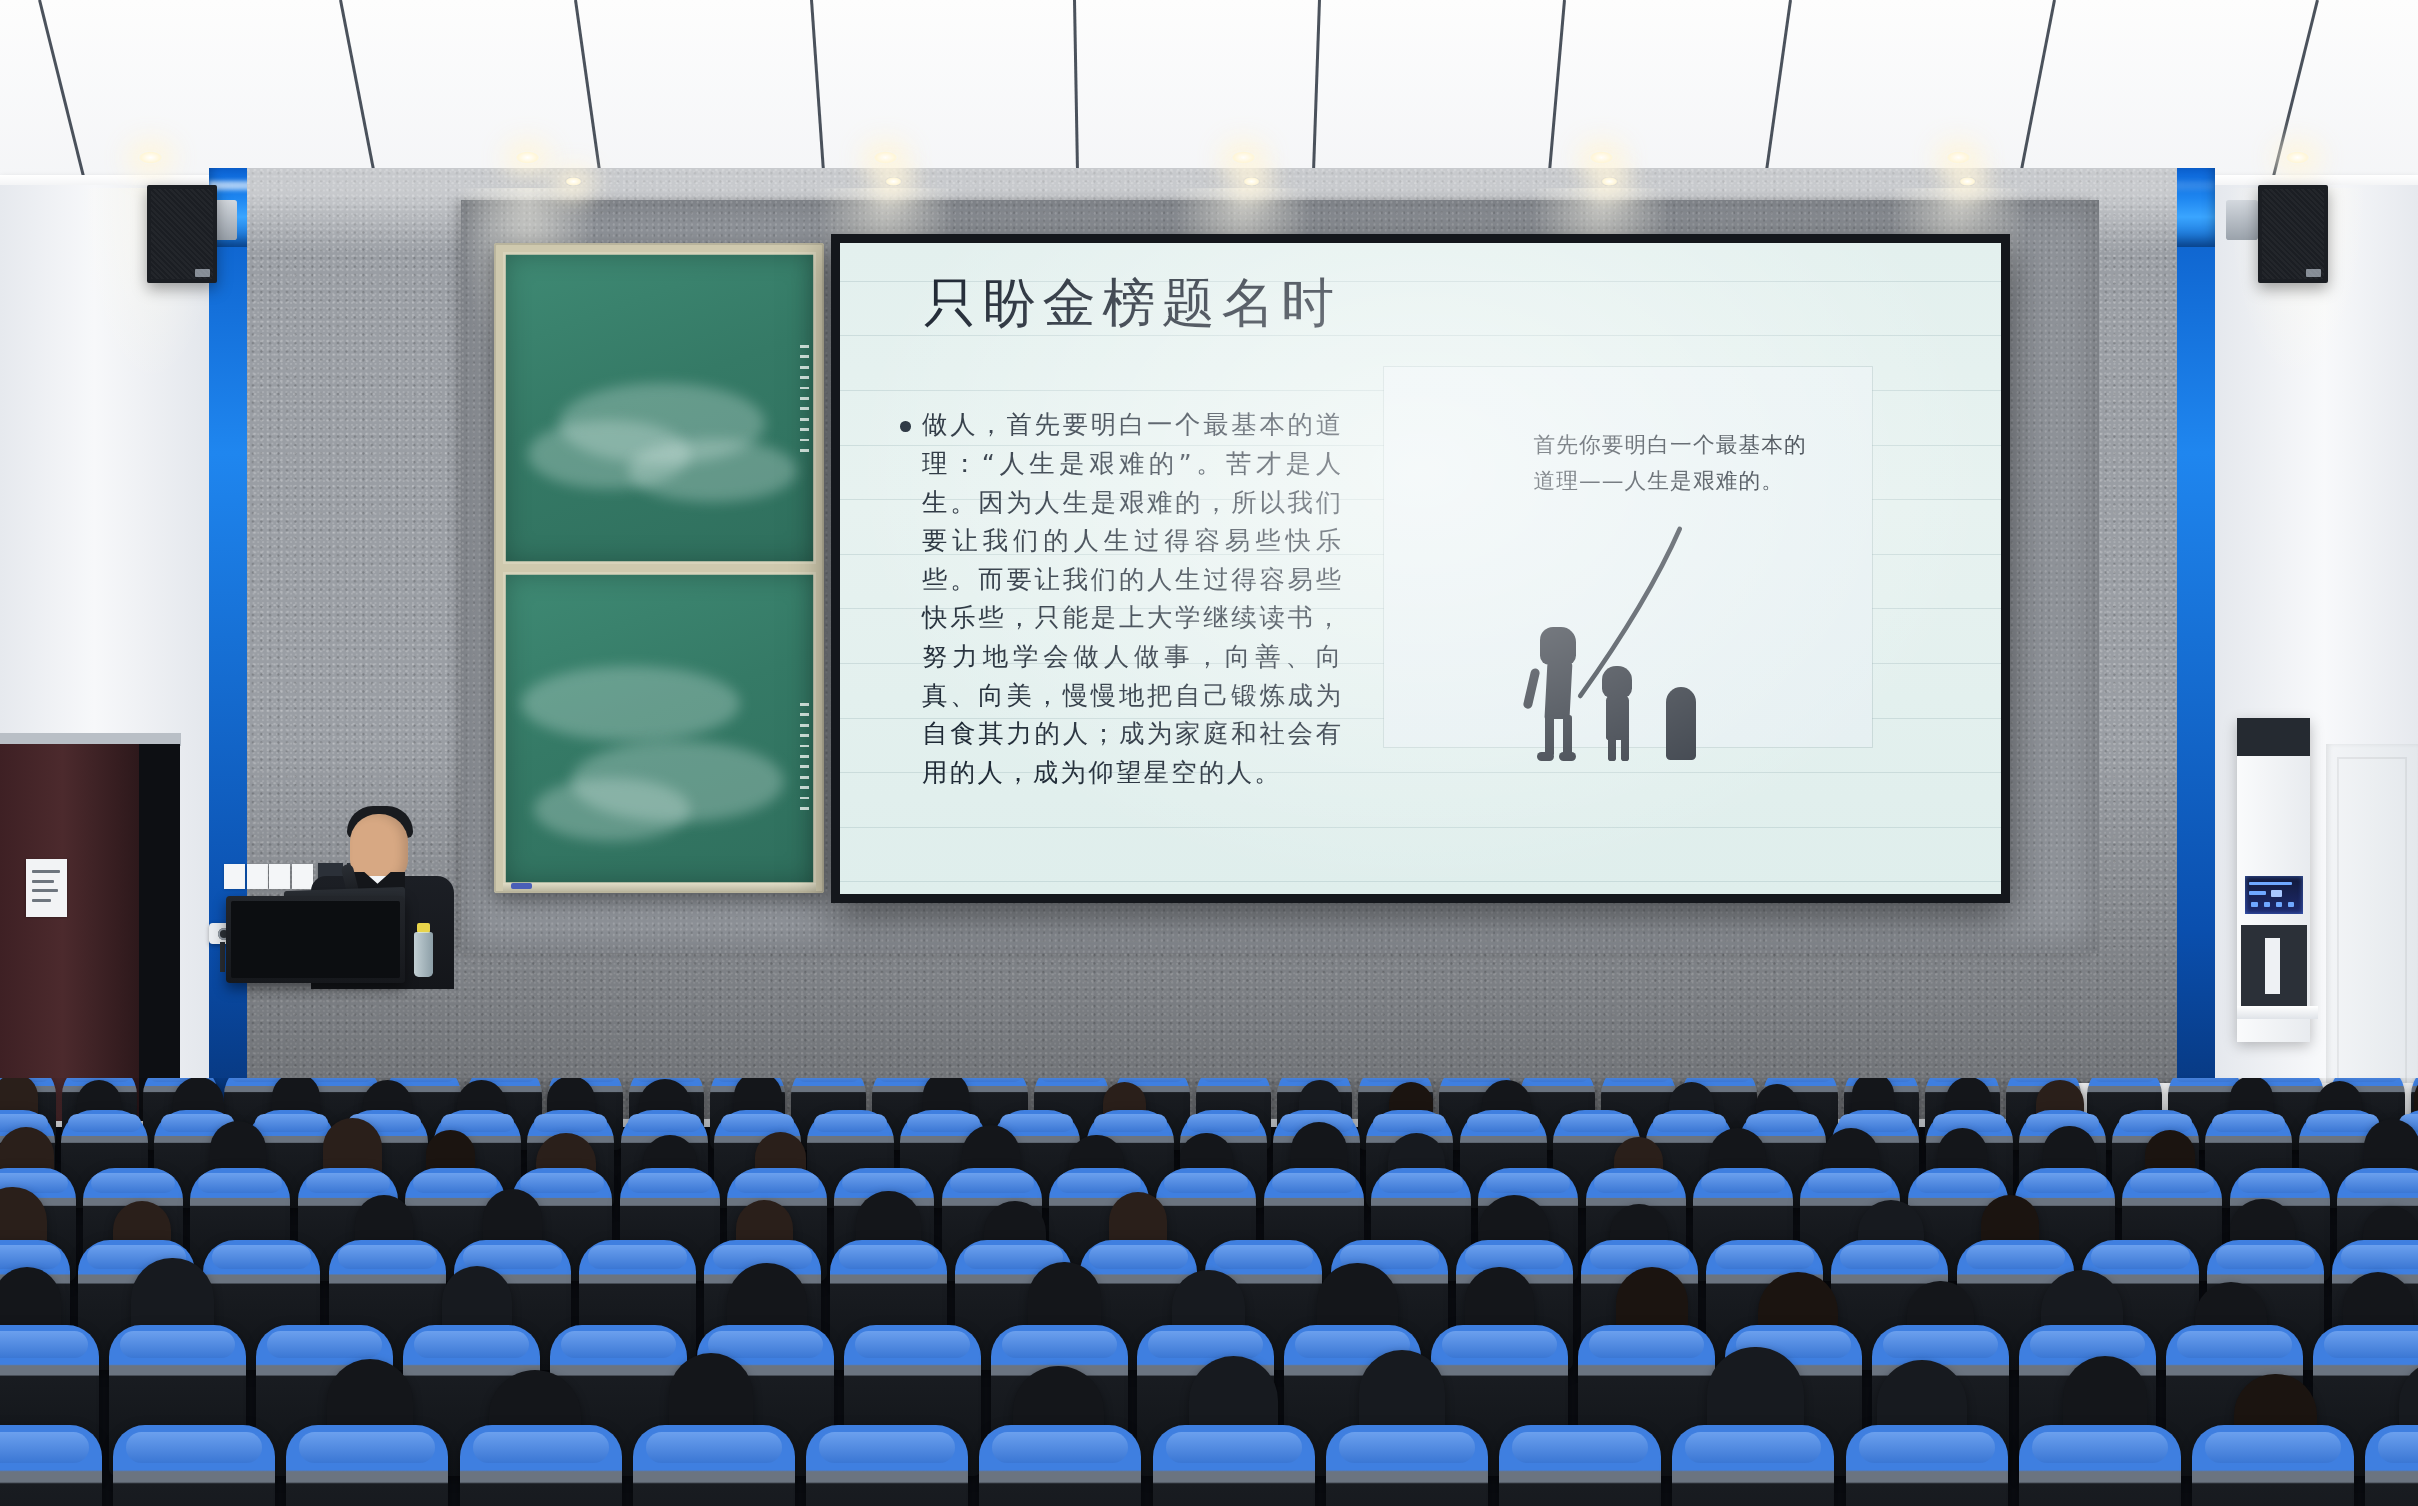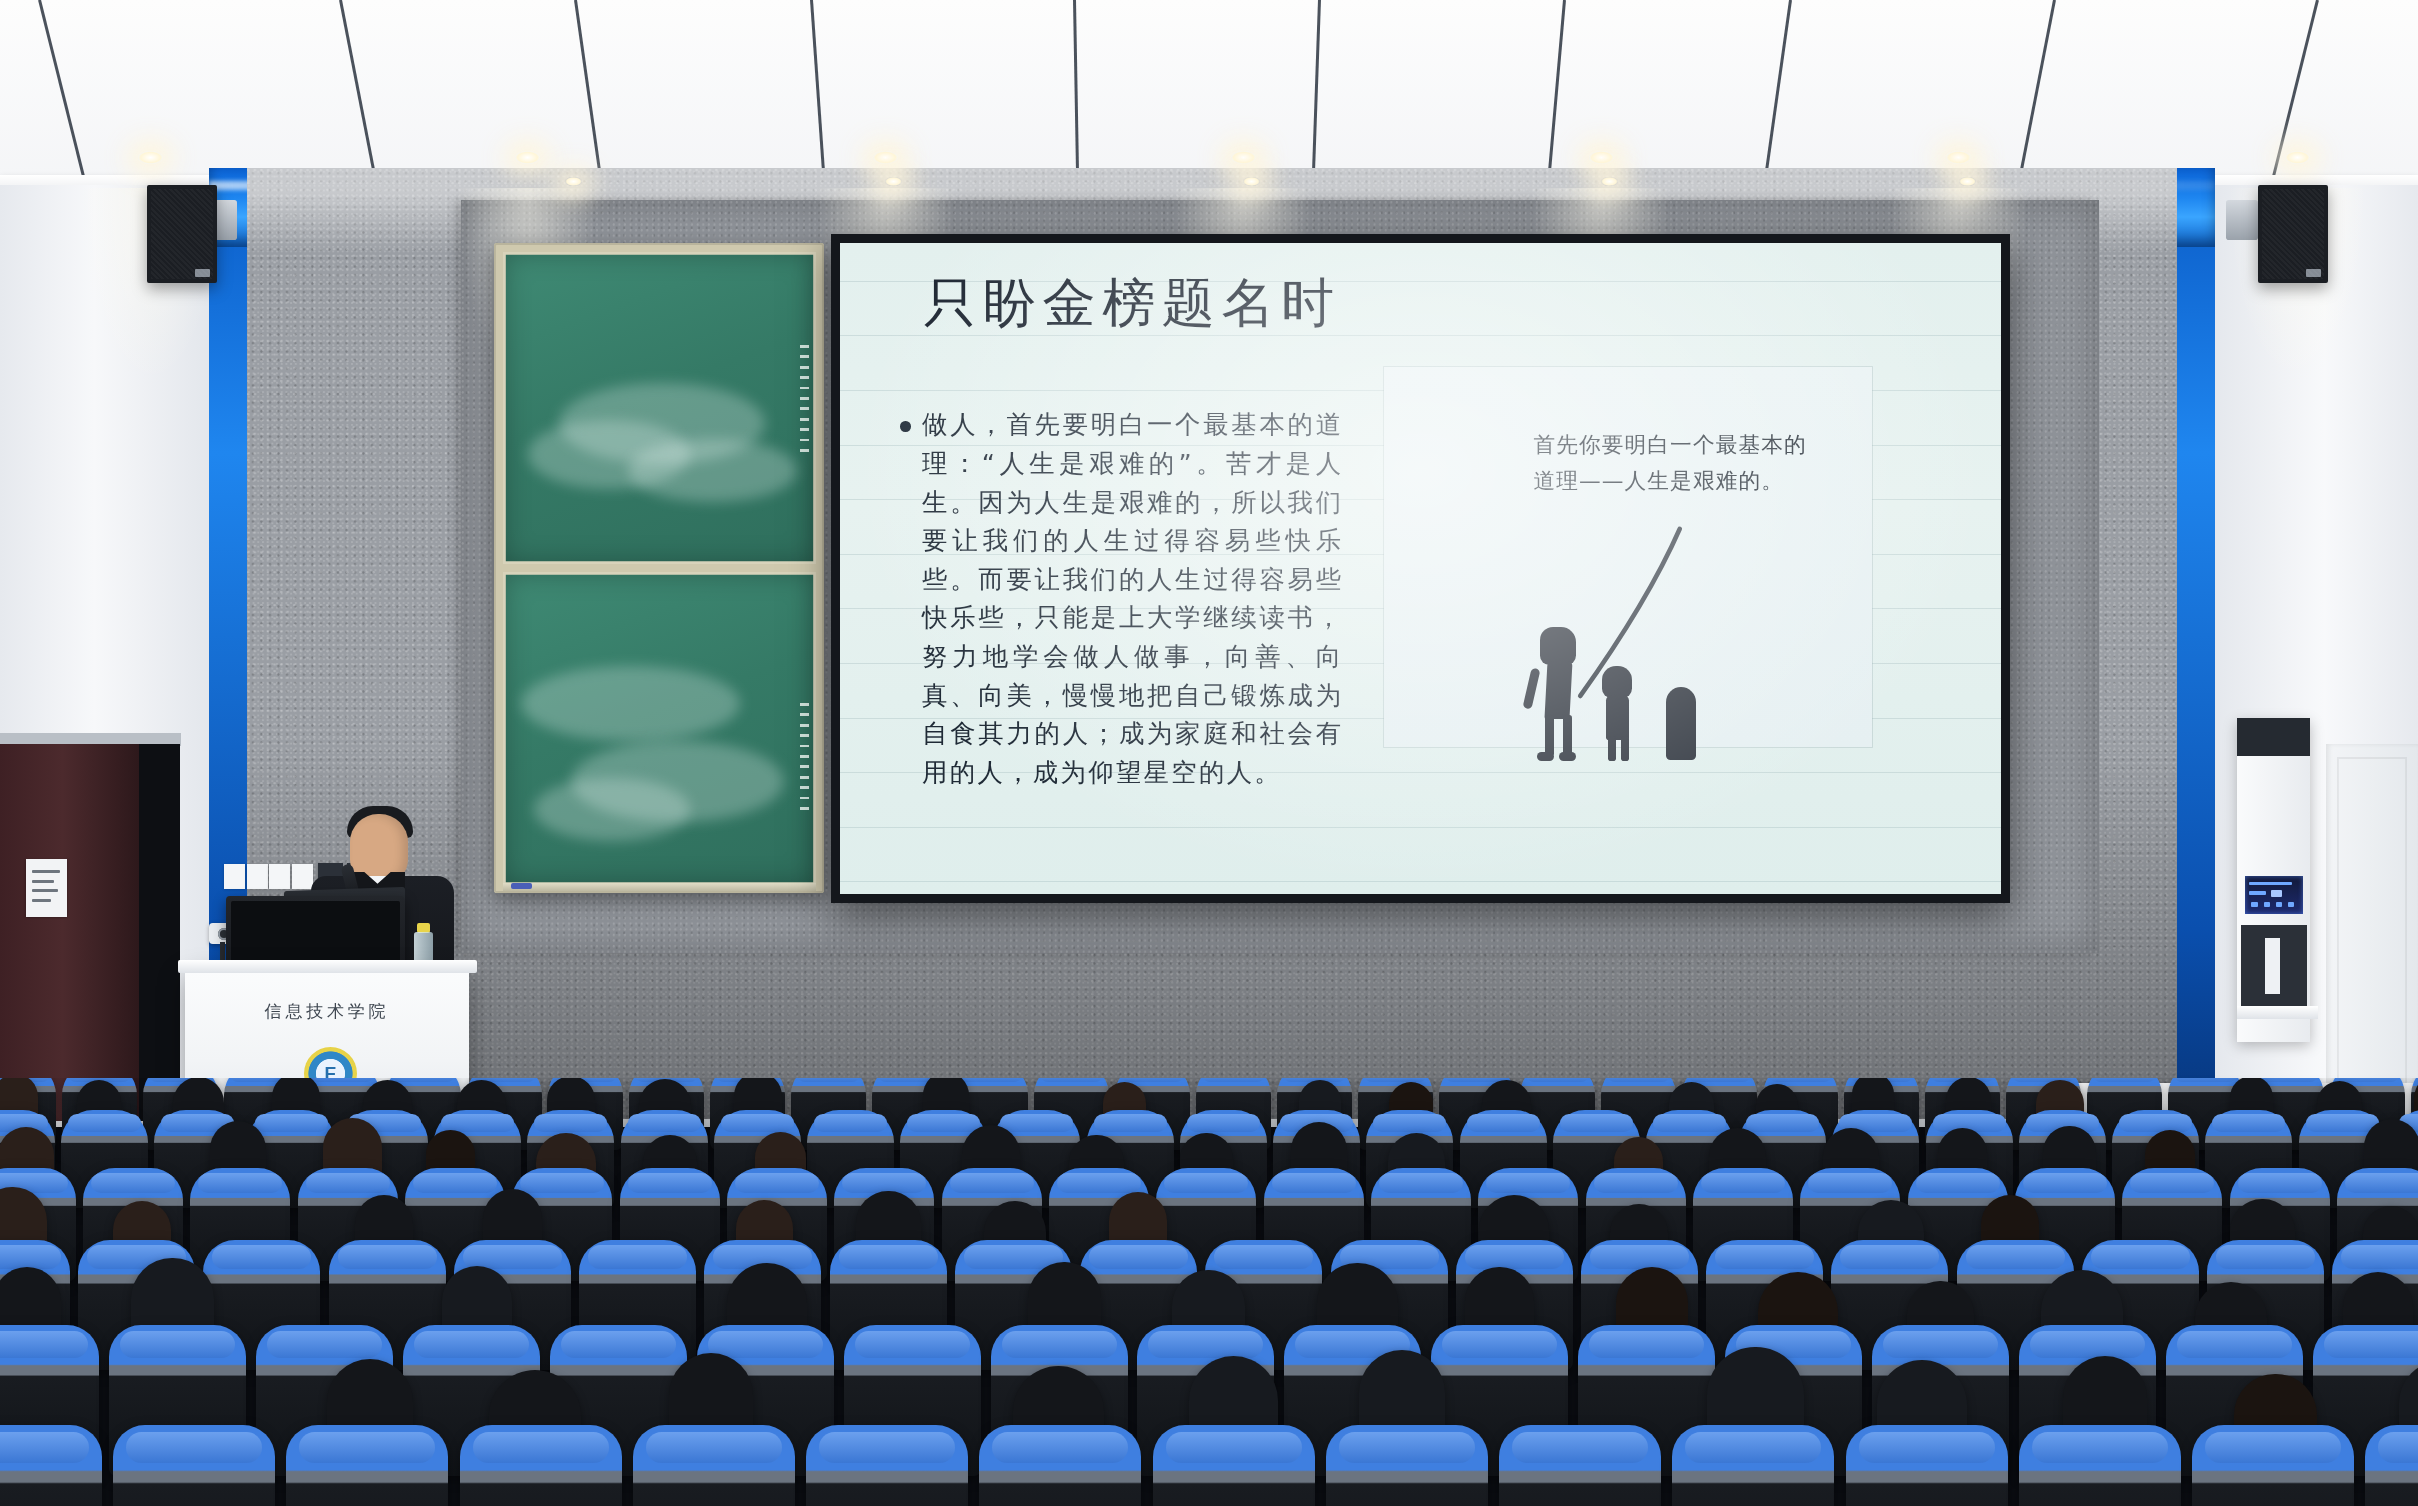--- a/index.html
+++ b/index.html
@@ -415,27 +415,20 @@
   <div class="cam-lens"></div>
   <div class="cam-arm"></div>
   <div class="monitor2"></div>
   <div class="mon-stand"></div>
   <div class="monitor">
     <div class="monitor-bez"></div>
   </div>
   <div class="bottle-cap"></div>
   <div class="bottle"></div>
 
-  <div class="podium">
-    <div class="podium-top"></div>
-    <div class="podium-label">信息技术学院</div>
-    <div class="emblem">
-      <span class="emblem-e">E</span>
-    </div>
-  </div>
 
   <div class="audience">
     <div id="seats">
         <div class="seat" style="left: -19px; top: -15px; width: 75px; height: 87px; z-index: 10;"></div>
         <div class="seat" style="left: 62px; top: -15px; width: 75px; height: 87px; z-index: 10;"></div>
         <div class="seat" style="left: 143px; top: -15px; width: 75px; height: 87px; z-index: 10;"></div>
         <div class="seat" style="left: 224px; top: -15px; width: 75px; height: 87px; z-index: 10;"></div>
         <div class="seat" style="left: 305px; top: -15px; width: 75px; height: 87px; z-index: 10;"></div>
         <div class="seat" style="left: 386px; top: -15px; width: 75px; height: 87px; z-index: 10;"></div>
         <div class="seat" style="left: 467px; top: -15px; width: 75px; height: 87px; z-index: 10;"></div>

